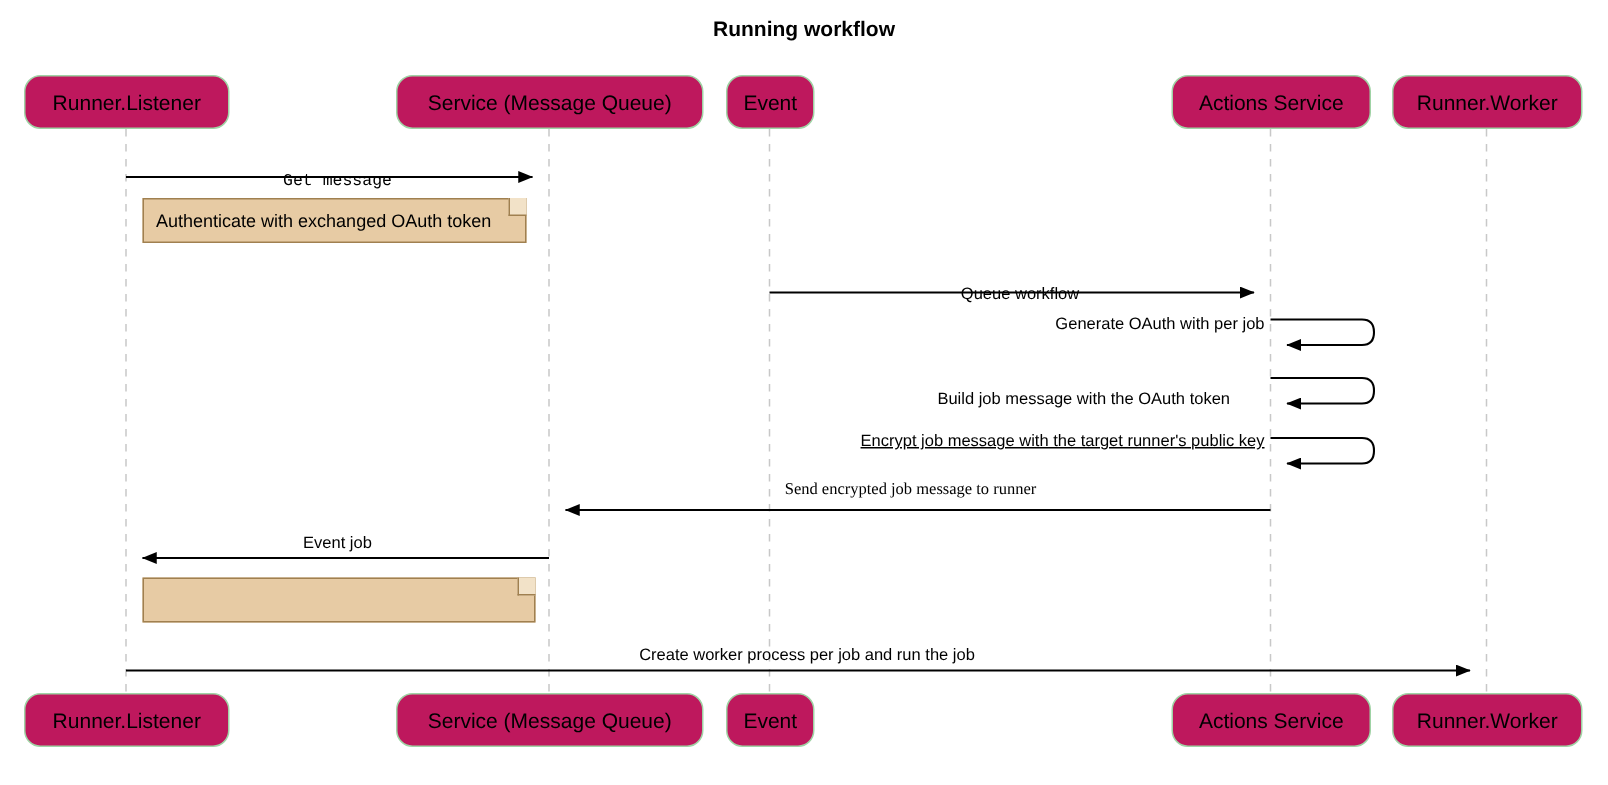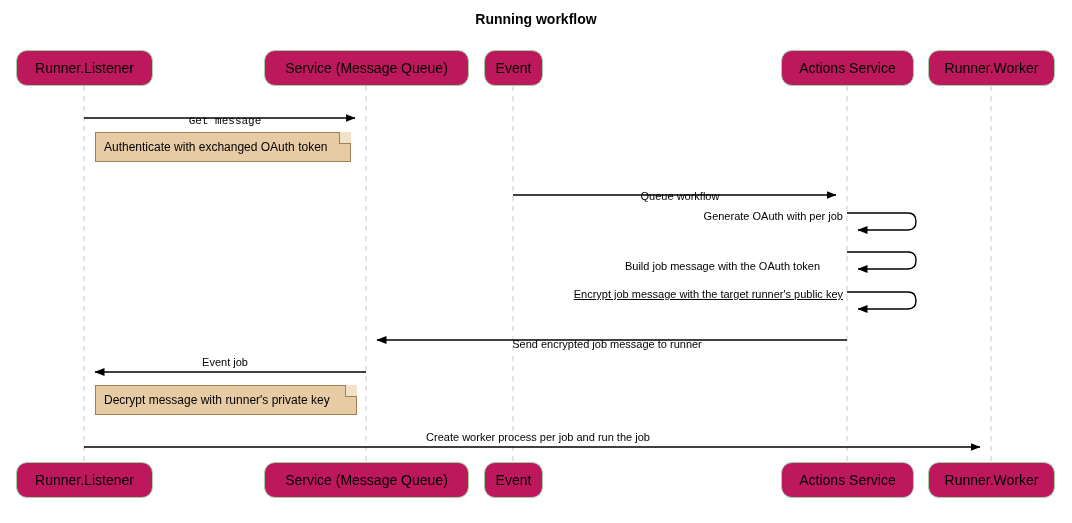--- a/index.html
+++ b/index.html
@@ -152,28 +152,27 @@
       <div class="participant-box" style="left: 928px; top: 462px; width: 127px;">
         <span>Runner.Worker</span>
       </div>
     </div>
   <div id="notes">
       <div class="note-box" style="left: 95px; top: 132px; width: 256px;">
         <span>Authenticate with exchanged OAuth token</span>
         <span class="note-fold"></span>
       </div>
       <div class="note-box" style="left: 95px; top: 385px; width: 262px;">
-        <span>Decrypt message with runner's private key</span>
         <span class="note-fold"></span>
       </div>
     </div>
   <div id="labels">
       <div class="msg-label center" style="left: 225px; top: 115px; font-family: Liberation Mono, monospace;">Get message</div>
       <div class="msg-label center" style="left: 680px; top: 190px;">Queue workflow</div>
       <div class="msg-label right" style="left: 843px; top: 210px;">Generate OAuth with per job</div>
       <div class="msg-label right" style="left: 820px; top: 249px; margin-top: 11px;">Build job message with the OAuth token</div>
       <div class="msg-label right" style="left: 843px; top: 288px; text-decoration: underline;">Encrypt job message with the target runner's public key</div>
-      <div class="msg-label center" style="left: 607px; top: 338px;">Send encrypted job message to runner</div>
+      <div class="msg-label center" style="left: 607px; top: 320px; font-family: Liberation Serif, serif;">Send encrypted job message to runner</div>
       <div class="msg-label center" style="left: 225px; top: 356px;">Event job</div>
       <div class="msg-label center" style="left: 538px; top: 431px; text-align: right;">Create worker process per job and run the job</div>
     </div>
 
 </div>
 
 </body></html>

